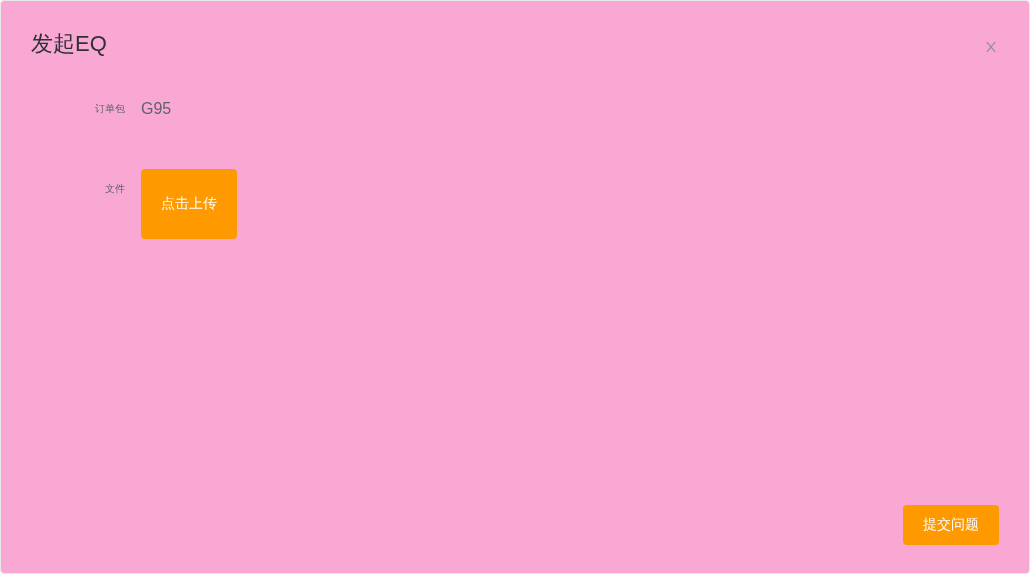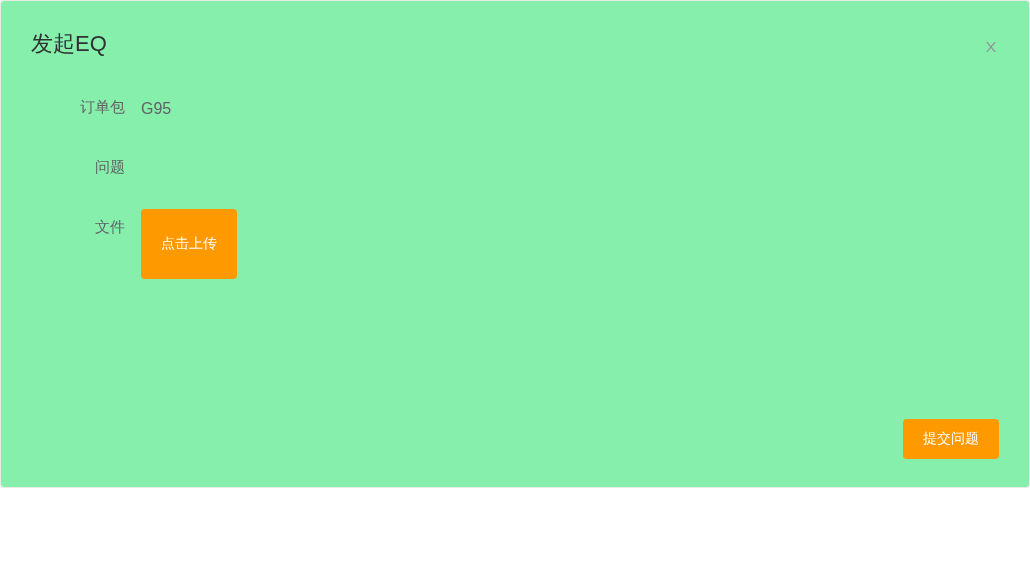--- a/index.html
+++ b/index.html
@@ -9,22 +9,22 @@
     }
     body {
       font-family: -apple-system, BlinkMacSystemFont, "Segoe UI", "PingFang SC", "Hiragino Sans GB", "Microsoft YaHei", sans-serif;
       background: #fff;
       width: 1030px;
       height: 574px;
       position: relative;
     }
     .modal {
       width: 1030px;
-      height: 488px;
-      background: #86efac;
+      height: 574px;
+      background: #f9a8d4;
       border: 1px solid #e8e8e8;
       border-radius: 4px;
       position: relative;
       padding: 28px 30px;
     }
     .modal-title {
       font-size: 22px;
       color: #303133;
       font-weight: 500;
       margin-bottom: 30px;
@@ -44,25 +44,24 @@
     }
     .form-row {
       display: flex;
       align-items: flex-start;
       margin-bottom: 20px;
     }
     .form-label {
       width: 110px;
       text-align: right;
       padding-right: 16px;
-      font-size: 15px;
+      font-size: 10px;
       color: #606266;
       line-height: 40px;
       flex-shrink: 0;
-      font-family: Liberation Mono, monospace;
     }
     .form-value {
       font-size: 16px;
       color: #606266;
       line-height: 40px;
     }
     .select-wrapper {
       position: relative;
       width: 290px;
     }
@@ -147,21 +146,20 @@
       <path d="M563.8 512l262.5-312.9c4.4-5.2.6-13.1-6.1-13.1h-79.8c-4.7 0-9.2 2.1-12.3 5.7L511.6 449.8 295.1 191.7c-3-3.6-7.5-5.7-12.3-5.7H203c-6.8 0-10.5 7.9-6.1 13.1L459.4 512 196.9 824.9c-4.4 5.2-.6 13.1 6.1 13.1h79.8c4.7 0 9.2-2.1 12.3-5.7l216.5-258.1 216.5 258.1c3 3.6 7.5 5.7 12.3 5.7h79.8c6.8 0 10.5-7.9 6.1-13.1L563.8 512z"></path>
     </svg>
   </div>
 
   <div class="form-row">
     <div class="form-label">订单包</div>
     <div class="form-value">G95</div>
   </div>
 
   <div class="form-row">
-    <div class="form-label">问题</div>
   </div>
 
 
   <div class="form-row">
     <div class="form-label">文件</div>
     <button class="upload-button">点击上传</button>
   </div>
 
   <div class="submit-wrapper">
     <button class="submit-button">提交问题</button>

